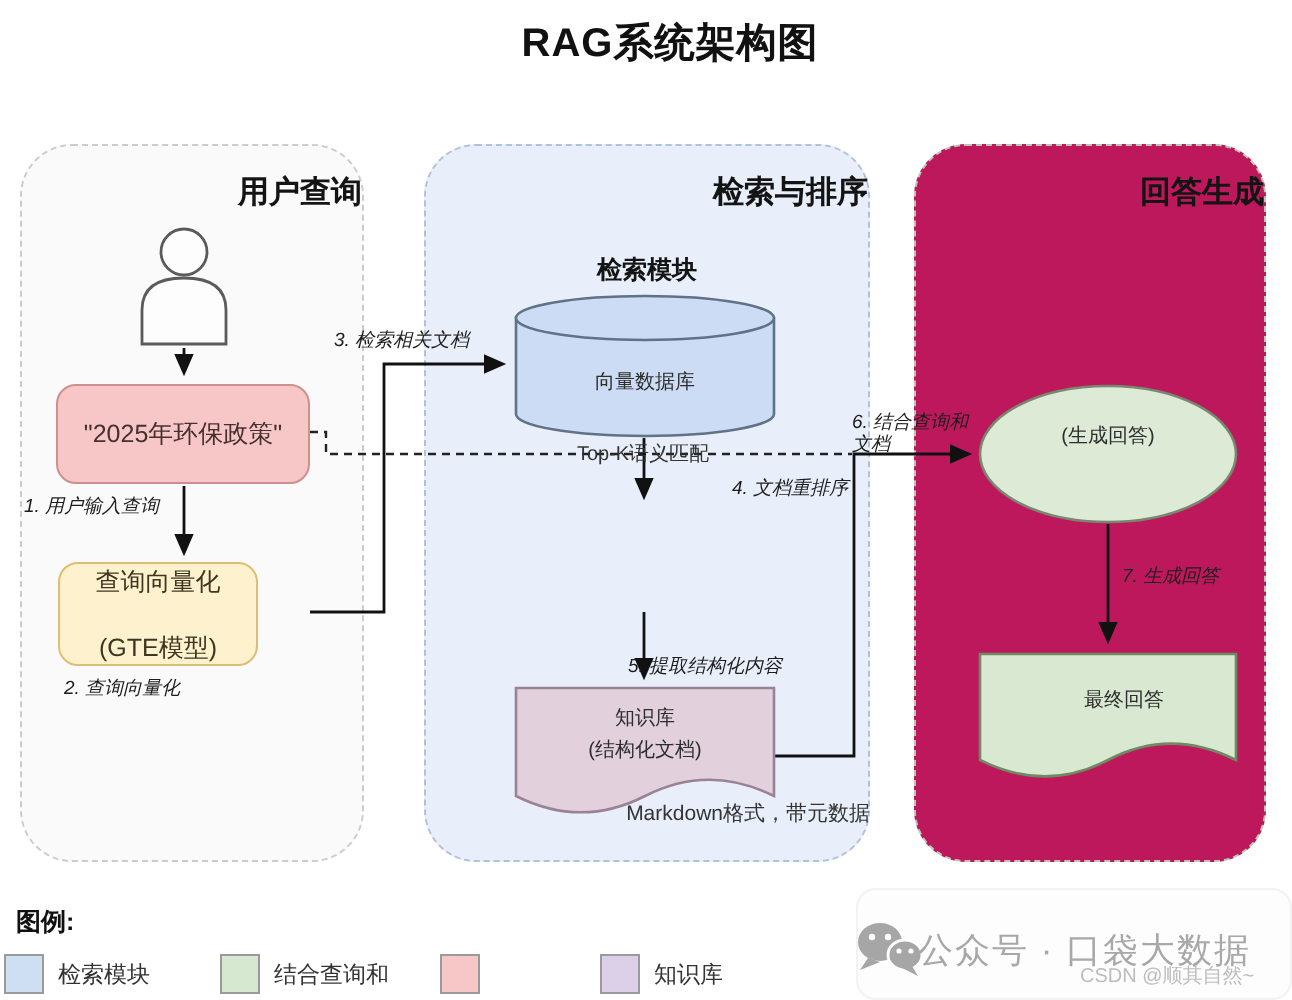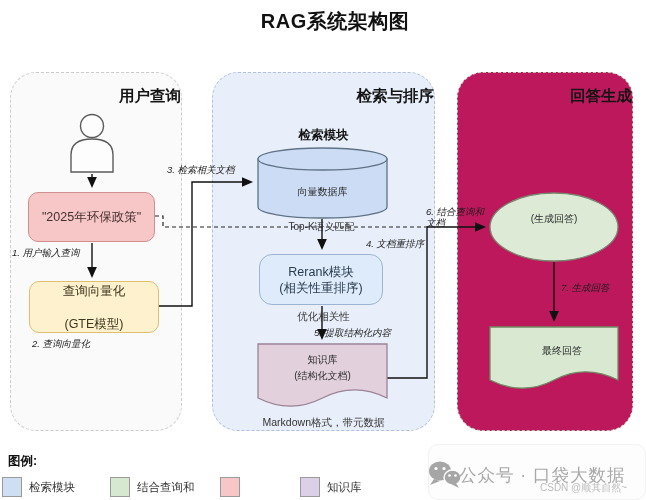--- a/index.html
+++ b/index.html
@@ -14,21 +14,21 @@
   .panel-header { position:absolute; width:100%; top:13px; text-align:right; font-size:15.5px; font-weight:700; color:#141414; }
   .panel-user  { left:10px;  top:72px; width:172px; height:359px; border-color:#cccccc; }
   .panel-mid   { left:212px; top:72px; width:223px; height:359px; border-color:#b3c1d8; }
   .panel-right { left:457px; top:72px; width:176px; height:359px; border-color:#b9c6b2; }
 
   svg.layer { position:absolute; left:0; top:0; width:646px; height:500px; pointer-events:none; }
 
   .node { position:absolute; display:flex; flex-direction:column; align-items:center; justify-content:center;
           text-align:center; font-size:12.5px; color:#2d2d2d; line-height:16px; border-radius:10px; }
   .node-query     { left:28px;  top:192px; width:127px; height:50px; border:1.3px solid #cf8f8f; color:#452f2f; }
-  .node-vectorize { left:29px;  top:281px; width:130px; height:52px; border:1.3px solid #ddbe72; color:#3e3620;gap:17px; }
+  .node-vectorize { left:29px;  top:281px; width:100px; height:52px; border:1.3px solid #ddbe72; color:#3e3620;gap:17px; }
   .node-rerank    { left:259px; top:254px; width:124px; height:51px; border:1.3px solid #9cb4cf; border-radius:13px; color:#2b3b4d; }
 
   .shape-label { position:absolute; text-align:center; font-size:10px; color:#2d2d2d; line-height:16px; }
 
   .step-label { position:absolute; font-size:9.5px; font-style:italic; color:#1c1c1c; white-space:nowrap; }
   .flow-note  { position:absolute; font-size:10.5px; color:#333; white-space:nowrap; text-align:center; }
 
   .module-label { position:absolute; left:212px; top:127px; width:223px; text-align:center; font-size:12.5px; font-weight:700; color:#141414; }
 
   .legend-title { position:absolute; left:8px; top:453px; font-size:12.5px; font-weight:700; color:#111; }
@@ -93,24 +93,20 @@
     <path d="M490,327 H618 V380 C596,369 575,369 554,380 C533,391 512,391 490,380 Z" stroke="#6d8a62" stroke-width="1.3" fill="#d9e9d1"></path>
   </svg>
 
   <div class="node node-query" style="background-color: rgb(247, 199, 199);">
     <div>"2025年环保政策"</div>
   </div>
   <div class="node node-vectorize" style="background-color: rgb(253, 242, 205);">
     <div>查询向量化</div>
     <div>(GTE模型)</div>
   </div>
-  <div class="node node-rerank" style="background-color: rgb(221, 235, 250);">
-    <div>Rerank模块</div>
-    <div>(相关性重排序)</div>
-  </div>
 
   <div class="shape-label" style="left:258px; top:184px; width:129px;">向量数据库</div>
   <div class="shape-label" style="left:258px; top:352px; width:129px;">
     <div>知识库</div>
     <div>(结构化文档)</div>
   </div>
   <div class="shape-label" style="left:490px; top:211px; width:128px;">
     <div>(生成回答)</div>
   </div>
   <div class="shape-label" style="left:490px; top:343px; width:144px;">最终回答</div>
@@ -120,22 +116,21 @@
   <div class="step-label" style="left:167px; top:164px;">3. 检索相关文档</div>
   <div class="step-label" style="left:338px; top:238px;margin-left:28px;">4. 文档重排序</div>
   <div class="step-label" style="left:314px; top:327px;">5. 提取结构化内容</div>
   <div class="step-label" style="left:426px; top:206px; width:62px; text-align:left; line-height:11px;">
     <div>6. 结合查询和</div>
     <div>文档</div>
   </div>
   <div class="step-label" style="left:561px; top:282px;">7. 生成回答</div>
 
   <div class="flow-note" style="left:212px; top:220px; width:219px; font-size:10px;">Top-K语义匹配</div>
-  <div class="flow-note" style="left:212px; top:310px; width:223px;">优化相关性</div>
-  <div class="flow-note" style="left:212px; top:416px; width:223px;">Markdown格式，带元数据</div>
+  <div class="flow-note" style="left:212px; top:400px; width:223px;text-align:right;">Markdown格式，带元数据</div>
 
   <div class="legend-title">图例:</div>
   <div class="legend-item" style="left:2px;">
     <span class="legend-swatch" style="background-color: rgb(207, 223, 243);"></span>
     <span class="legend-label">检索模块</span>
   </div>
   <div class="legend-item" style="left:110px;">
     <span class="legend-swatch" style="background-color: rgb(214, 232, 207);"></span>
     <span class="legend-label">结合查询和</span>
   </div>

